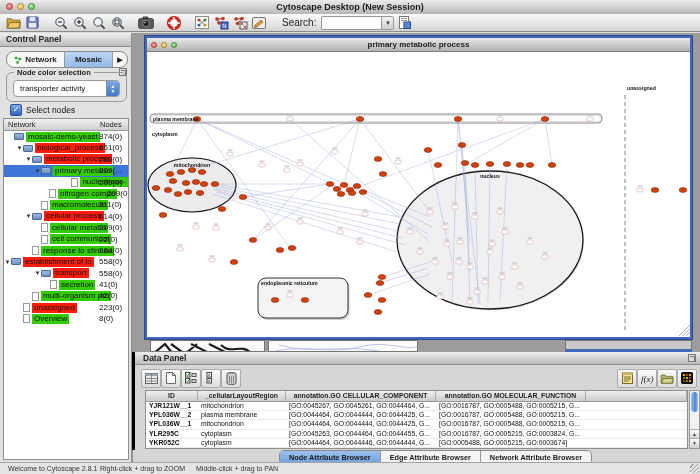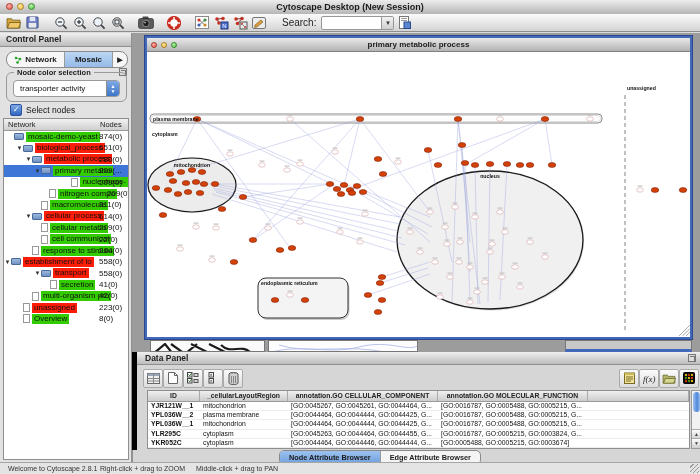--- a/index.html
+++ b/index.html
@@ -63,21 +63,21 @@
   .tr-count{position:absolute;left:95px;top:1px;font-size:8px;color:#111}
   .tree-row.sel .tr-count{color:#0a0a0a}
   
   .desktop{left:132px;top:33px;width:568px;height:319px;background:#9c9c9c;overflow:hidden}
   .frame{left:13px;top:3px;width:547px;height:303px;border:2px solid #4268bb;box-shadow:0 0 0 1px #2c478c;background:#fff;box-sizing:border-box}
   .ftitle{left:0;top:0;width:543px;height:14px;background:linear-gradient(#e9e9e9,#b2b2b2);border-bottom:1px solid #808080;box-sizing:border-box}
   .ftitle .title{width:100%;text-align:center;font-size:8px;font-weight:bold;color:#1c1c1c;line-height:13px}
   .canvas{left:0;top:14px;width:543px;height:285px;background:#fff;overflow:hidden}
   .frag{top:307px;height:12px;background:#fafafa;border:1px solid #777;box-sizing:border-box;overflow:hidden}
   
-  .dpanel{left:132px;top:352px;width:568px;height:98px;background:#d6d6d6;border-left:5px solid #000000;box-sizing:border-box}
+  .dpanel{left:132px;top:352px;width:568px;height:98px;background:#d6d6d6;border-left:3px solid #000000;box-sizing:border-box}
   .dphead{left:0;top:0;width:567px;height:13px;background:linear-gradient(#efefef,#bdbdbd);border-bottom:1px solid #8f8f8f;
     font-size:8.5px;font-weight:bold;color:#222;line-height:13px;padding-left:8px;box-sizing:border-box}
   .dtool{left:6px;top:16px;width:556px;height:20px;display:flex;align-items:center;gap:0}
   .dbtn{width:18px;height:17px;border:1px solid #aaa;border-radius:2px;background:linear-gradient(#fbfbfb,#ddd);
     display:flex;align-items:center;justify-content:center;flex:none}
   .dspacer{flex:1}
   .dtable{left:10px;top:38px;width:543px;height:59px;background:#fff;border:1px solid #8f8f8f;box-sizing:border-box;overflow:hidden}
   .dt-hdr{height:10px;display:flex;background:linear-gradient(#f0f0f0,#cdcdcd);border-bottom:1px solid #999}
   .dt-hc{font-size:6.8px;font-weight:bold;color:#222;text-align:center;border-right:1px solid #aaa;box-sizing:border-box;
     overflow:hidden;white-space:nowrap;line-height:10px}
@@ -750,20 +750,21 @@
     <div class="abs vthumb"></div>
     <div class="abs varrow" style="bottom:9px">▲</div>
     <div class="abs varrow" style="bottom:0">▼</div>
   </div>
 </div>
 
 <div class="abs stabs">
   <div class="abs stab-group">
     <div class="stab sel">Node Attribute Browser</div>
     <div class="stab">Edge Attribute Browser</div>
+    <div class="stab">Network Attribute Browser</div>
   </div>
 </div>
 
 <div class="abs statusbar">
   <span class="abs stx" style="left:8px">Welcome to Cytoscape 2.8.1</span>
   <span class="abs stx" style="left:100px">Right-click + drag to ZOOM</span>
   <span class="abs stx" style="left:196px">Middle-click + drag to PAN</span>
   <div class="abs grip"></div>
 </div>
 

